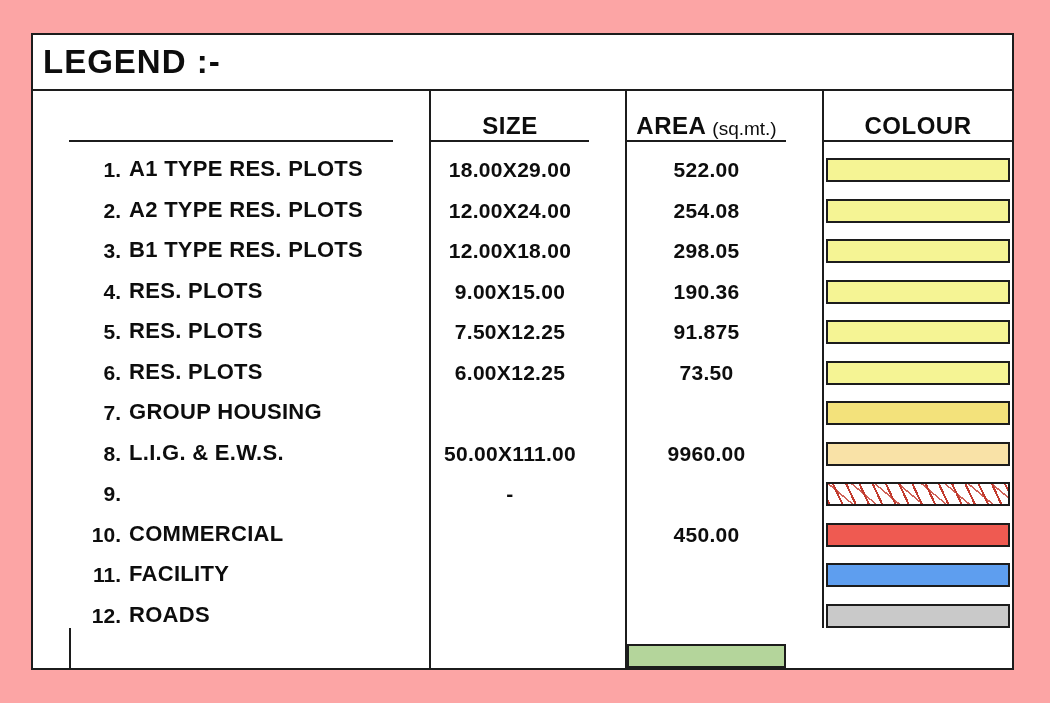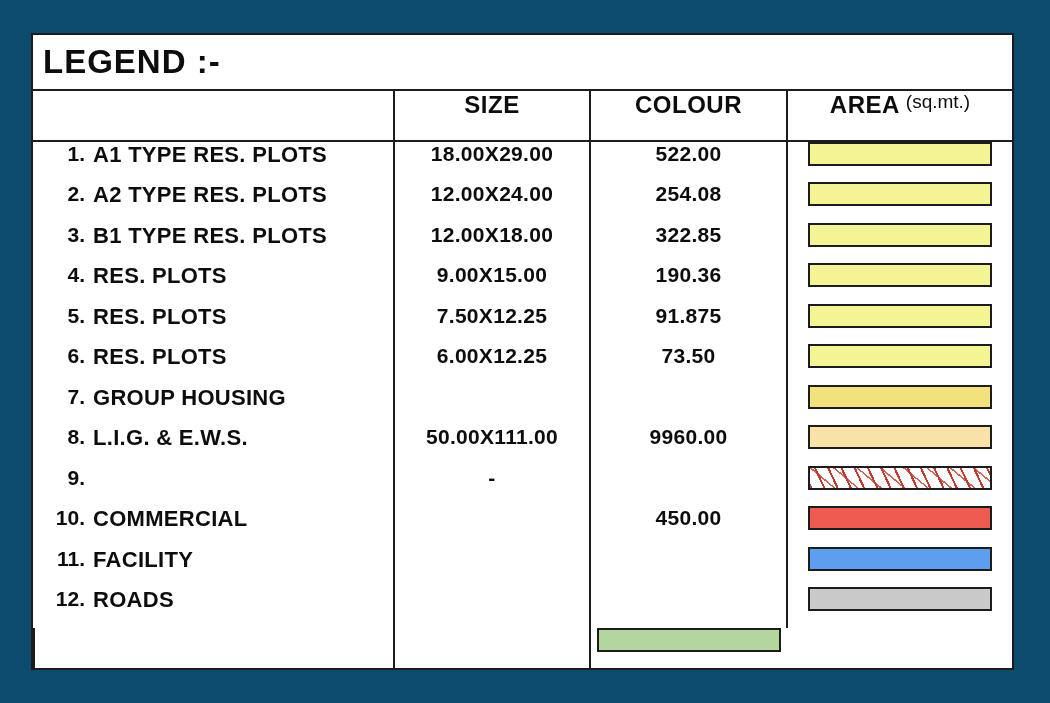--- a/index.html
+++ b/index.html
@@ -9,21 +9,21 @@
     width: 1050px;
     height: 703px;
     font-family: "Liberation Sans", sans-serif;
     color: #0d0d0d;
     -webkit-font-smoothing: antialiased;
   }
   .page {
     position: relative;
     width: 1050px;
     height: 703px;
-    background: #0c4a6e;
+    background: #fca5a5;
     overflow: hidden;
   }
   .legend-box {
     position: absolute;
     left: 31px;
     top: 33px;
     width: 983px;
     height: 637px;
     border: 2.5px solid #1c1c1c;
     background: #ffffff;
@@ -46,23 +46,24 @@
     letter-spacing: 1px;
   }
   .legend-grid {
     display: grid;
     grid-template-columns: 360px 196px 197px 1fr;
     grid-template-rows: 51px repeat(13, 1fr);
     flex: 1 1 auto;
   }
   .cell {
     display: flex;
-    align-items: flex-start;
+    align-items: flex-end;
     box-sizing: border-box;
     overflow: hidden;
+    margin-left: 36px;
   }
   .bl { border-left: 2px solid #1c1c1c; }
   .hdr { border-bottom: 2px solid #1c1c1c; justify-content: center; }
   .hdr-text {
     font-size: 24px;
     font-weight: bold;
     letter-spacing: 0.5px;
   }
   .hdr-unit {
     font-size: 19px;
@@ -109,26 +110,26 @@
       <span class="title-text">LEGEND :-</span>
     </div>
 
     <div class="legend-grid">
 
       <div class="cell hdr"></div>
       <div class="cell hdr bl">
         <span class="hdr-text">SIZE</span>
       </div>
       <div class="cell hdr bl">
-        <span class="hdr-text">COLOUR</span>
-      </div>
-      <div class="cell hdr bl">
         <span class="hdr-text">AREA</span>
         <span class="hdr-unit">(sq.mt.)</span>
       </div>
+      <div class="cell hdr bl">
+        <span class="hdr-text">COLOUR</span>
+      </div>
 
   <div class="cell name-cell">
     <span class="row-num">1.</span>
     <span class="row-label">A1 TYPE RES. PLOTS</span>
   </div>
   <div class="cell bl val-cell">
     <span class="val-text">18.00X29.00</span>
   </div>
   <div class="cell bl val-cell">
     <span class="val-text">522.00</span>
@@ -152,21 +153,21 @@
   </div>
 
   <div class="cell name-cell">
     <span class="row-num">3.</span>
     <span class="row-label">B1 TYPE RES. PLOTS</span>
   </div>
   <div class="cell bl val-cell">
     <span class="val-text">12.00X18.00</span>
   </div>
   <div class="cell bl val-cell">
-    <span class="val-text">322.85</span>
+    <span class="val-text">298.05</span>
   </div>
   <div class="cell bl swatch-cell">
     <span class="swatch" style="background: rgb(245, 244, 148);"></span>
   </div>
 
   <div class="cell name-cell">
     <span class="row-num">4.</span>
     <span class="row-label">RES. PLOTS</span>
   </div>
   <div class="cell bl val-cell">

